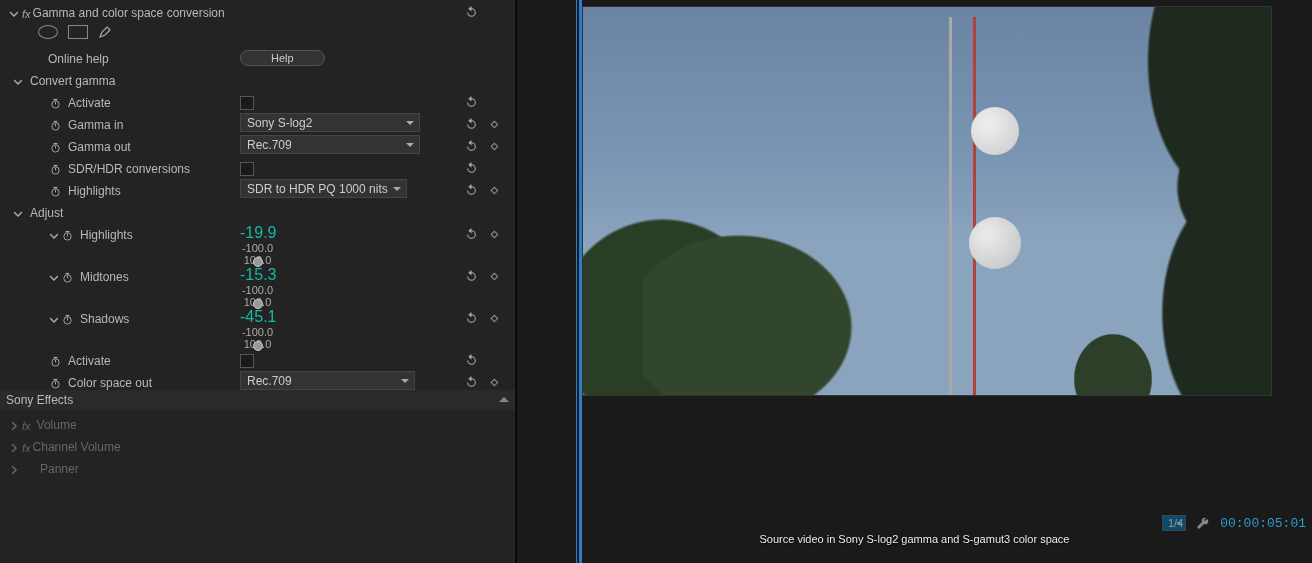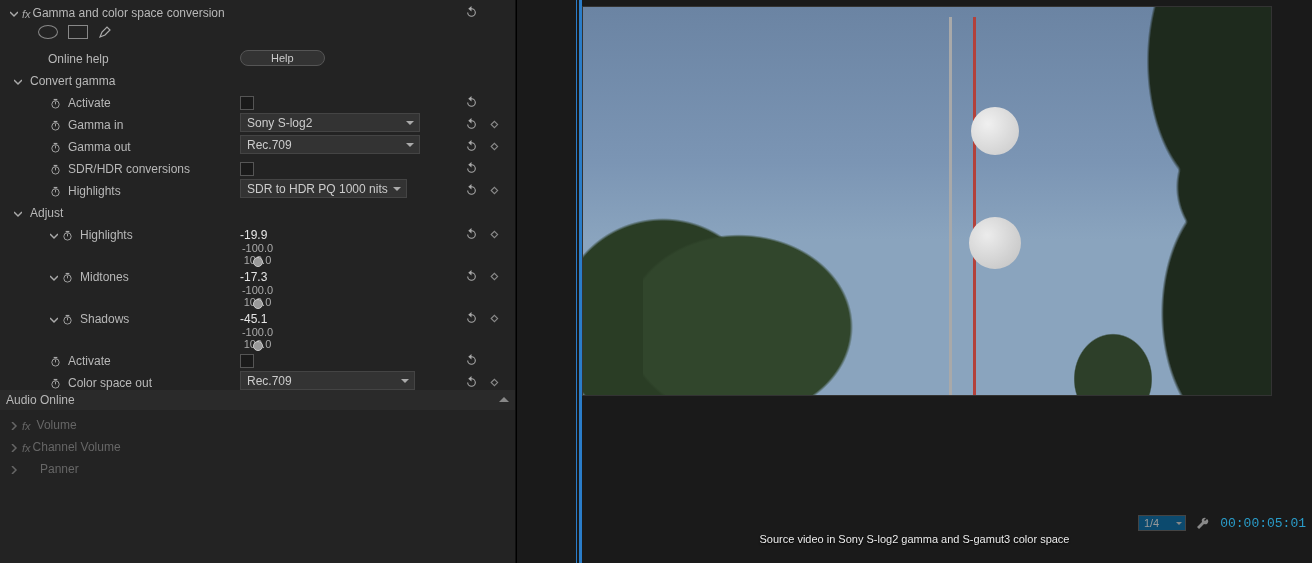--- a/index.html
+++ b/index.html
@@ -87,22 +87,22 @@
     content: "";
     position: absolute;
     right: 5px; top: 7px;
     border-left: 4px solid transparent;
     border-right: 4px solid transparent;
     border-top: 4px solid #aaa;
   }
   .dropdown.small { min-width: 155px; }
   .dropdown.med { min-width: 175px; }
   .num-val {
-    color: #e5e5e5;
-    font-size: 12px;
+    color: #14b8a6;
+    font-size: 16px;
     cursor: ew-resize;
   }
   .reset-btn {
     position: absolute;
     right: 36px;
     width: 15px; height: 15px;
     display: inline-flex;
     align-items: center; justify-content: center;
     cursor: pointer;
   }
@@ -300,21 +300,21 @@
     color: #777;
   }
   .tc {
     color: #2a9cc9;
     font-family: "Courier New", monospace;
     font-size: 13px;
   }
   .wrench-icon { width:14px; height:14px; }
   .ctrl-dropdown {
     background:#0c4a6e; border:1px solid #444; color:#999;
-    font-size:11px; padding:0 26px 0 5px; height:16px; line-height:15px;
+    font-size:11px; padding:0 2px 0 5px; height:16px; line-height:15px;
     position:relative; cursor:pointer;
   }
   .ctrl-dropdown::after {
     content:""; position:absolute; right:3px; top:6px;
     border-left:3px solid transparent; border-right:3px solid transparent;
     border-top:3px solid #888;
   }
 </style>
 </head>
 <body>
@@ -526,21 +526,21 @@
       </span>
     <span class="stopwatch">
         <svg viewBox="0 0 12 12">
           <circle cx="6" cy="7" r="4" fill="none" stroke="#aaa"></circle>
           <path d="M6 7V4" stroke="#aaa"></path>
           <rect x="4" y="1" width="4" height="1.5" fill="#aaa"></rect>
         </svg>
       </span>
     <span class="label">Midtones</span>
     <span class="val-col">
-        <span class="num-val">-17.3</span>
+        <span class="num-val">-15.3</span>
       </span>
     <span class="reset-btn">
         <svg viewBox="0 0 12 12">
           <path d="M2 6a4 4 0 1 0 4-4V0L3 2.5 6 5V3a3 3 0 1 1-3 3" fill="#aaa"></path>
         </svg>
       </span>
     <span class="key-btn">
         <svg viewBox="0 0 12 12">
           <path d="M2 6l3-3 3 3-3 3z" fill="none" stroke="#888"></path>
         </svg>
@@ -631,21 +631,21 @@
         </svg>
       </span>
     <span class="key-btn">
         <svg viewBox="0 0 12 12">
           <path d="M2 6l3-3 3 3-3 3z" fill="none" stroke="#888"></path>
         </svg>
       </span>
   </div>
 
   <div class="audio-header">
-    <span class="label">Audio Online</span>
+    <span class="label">Sony Effects</span>
   </div>
   <div class="row indent-0 faded-row">
     <span class="chevron">
         <svg viewBox="0 0 8 8">
           <path d="M2 0 L6 4 L2 8" fill="none" stroke="#666" stroke-width="1.5"></path>
         </svg>
       </span>
     <span class="fx-tag">fx</span>
     <span class="label" style="margin-left:6px">Volume</span>
   </div>

